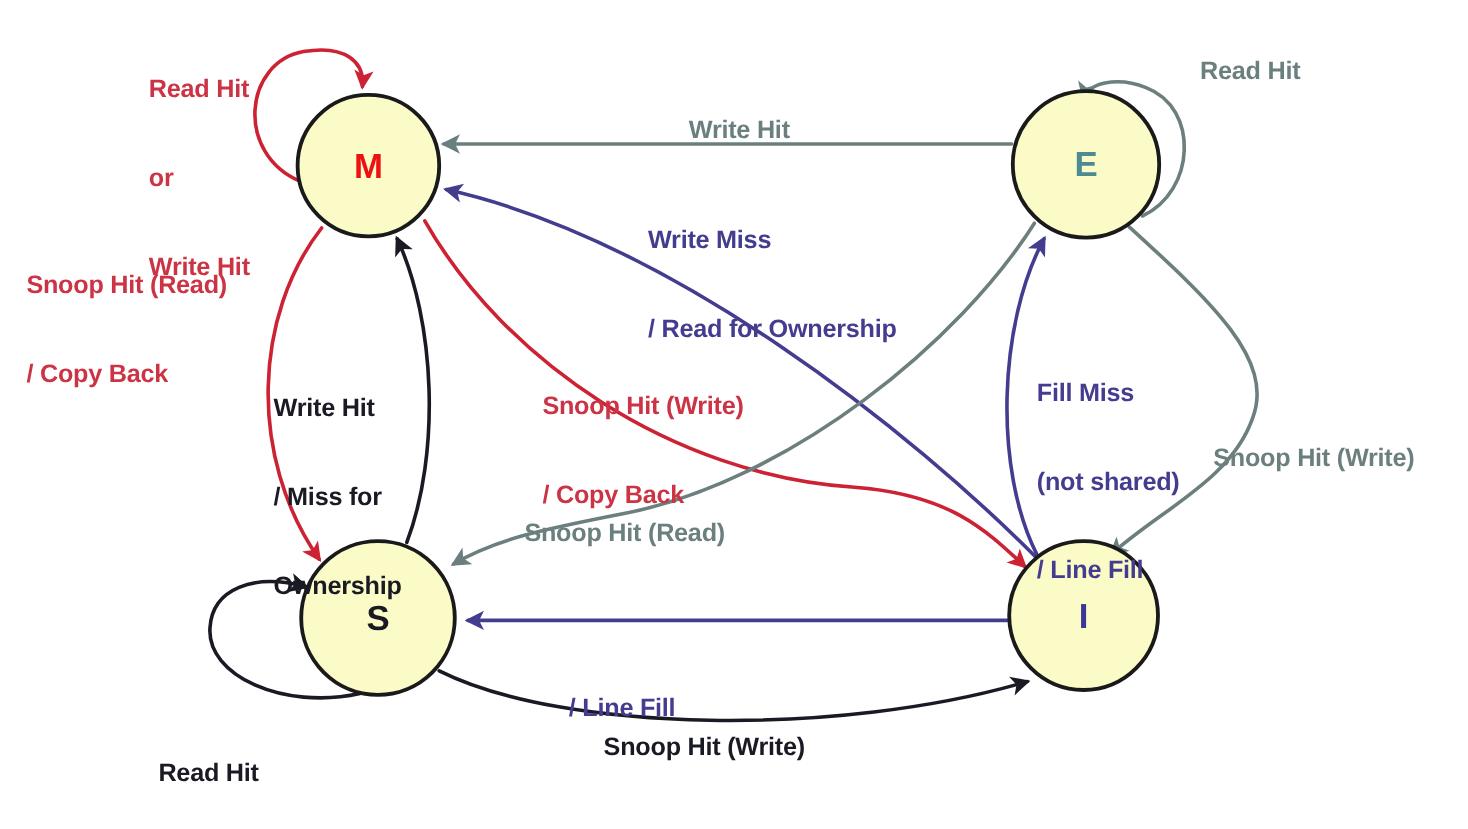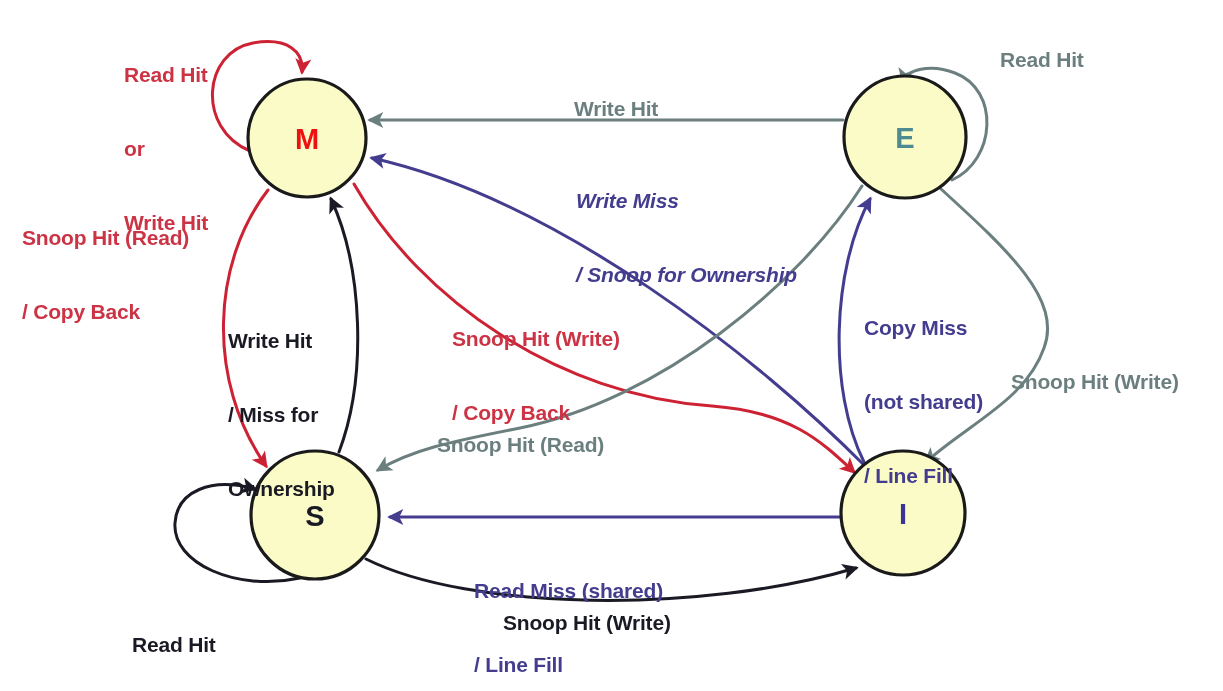--- a/index.html
+++ b/index.html
@@ -132,44 +132,43 @@
   </div>
 
   <div class="lbl" style="left:228px; top:279px; color:#1a1a24;">
     <div>Write Hit</div>
     <div>/ Miss for</div>
     <div>Ownership</div>
   </div>
 
   <div class="lbl" style="left:574px; top:97px; color:#6b7f7f;">Write Hit</div>
 
-  <div class="lbl" style="left:576px; top:139px; color:#443d8f;font-style:italic;">
+  <div class="lbl" style="left:540px; top:139px; color:#443d8f;">
     <div>Write Miss</div>
-    <div>/ Snoop for Ownership</div>
+    <div>/ Read for Ownership</div>
   </div>
 
   <div class="lbl" style="left:1000px; top:48px; color:#6b7f7f;">Read Hit</div>
 
   <div class="lbl" style="left:452px; top:277px; color:#cc3344;">
     <div>Snoop Hit (Write)</div>
     <div>/ Copy Back</div>
   </div>
 
   <div class="lbl" style="left:864px; top:266px; color:#443d8f;">
-    <div>Copy Miss</div>
+    <div>Fill Miss</div>
     <div>(not shared)</div>
     <div>/ Line Fill</div>
   </div>
 
   <div class="lbl" style="left:1011px; top:370px; color:#6b7f7f;">Snoop Hit (Write)</div>
 
   <div class="lbl" style="left:437px; top:433px; color:#6b7f7f;">Snoop Hit (Read)</div>
 
   <div class="lbl" style="left:474px; top:529px; color:#443d8f;">
-    <div>Read Miss (shared)</div>
     <div>/ Line Fill</div>
   </div>
 
   <div class="lbl" style="left:503px; top:611px; color:#1a1a24;">Snoop Hit (Write)</div>
 
   <div class="lbl" style="left:132px; top:583px; color:#1a1a24;">
     <div>Read Hit</div>
     
     
   </div>

